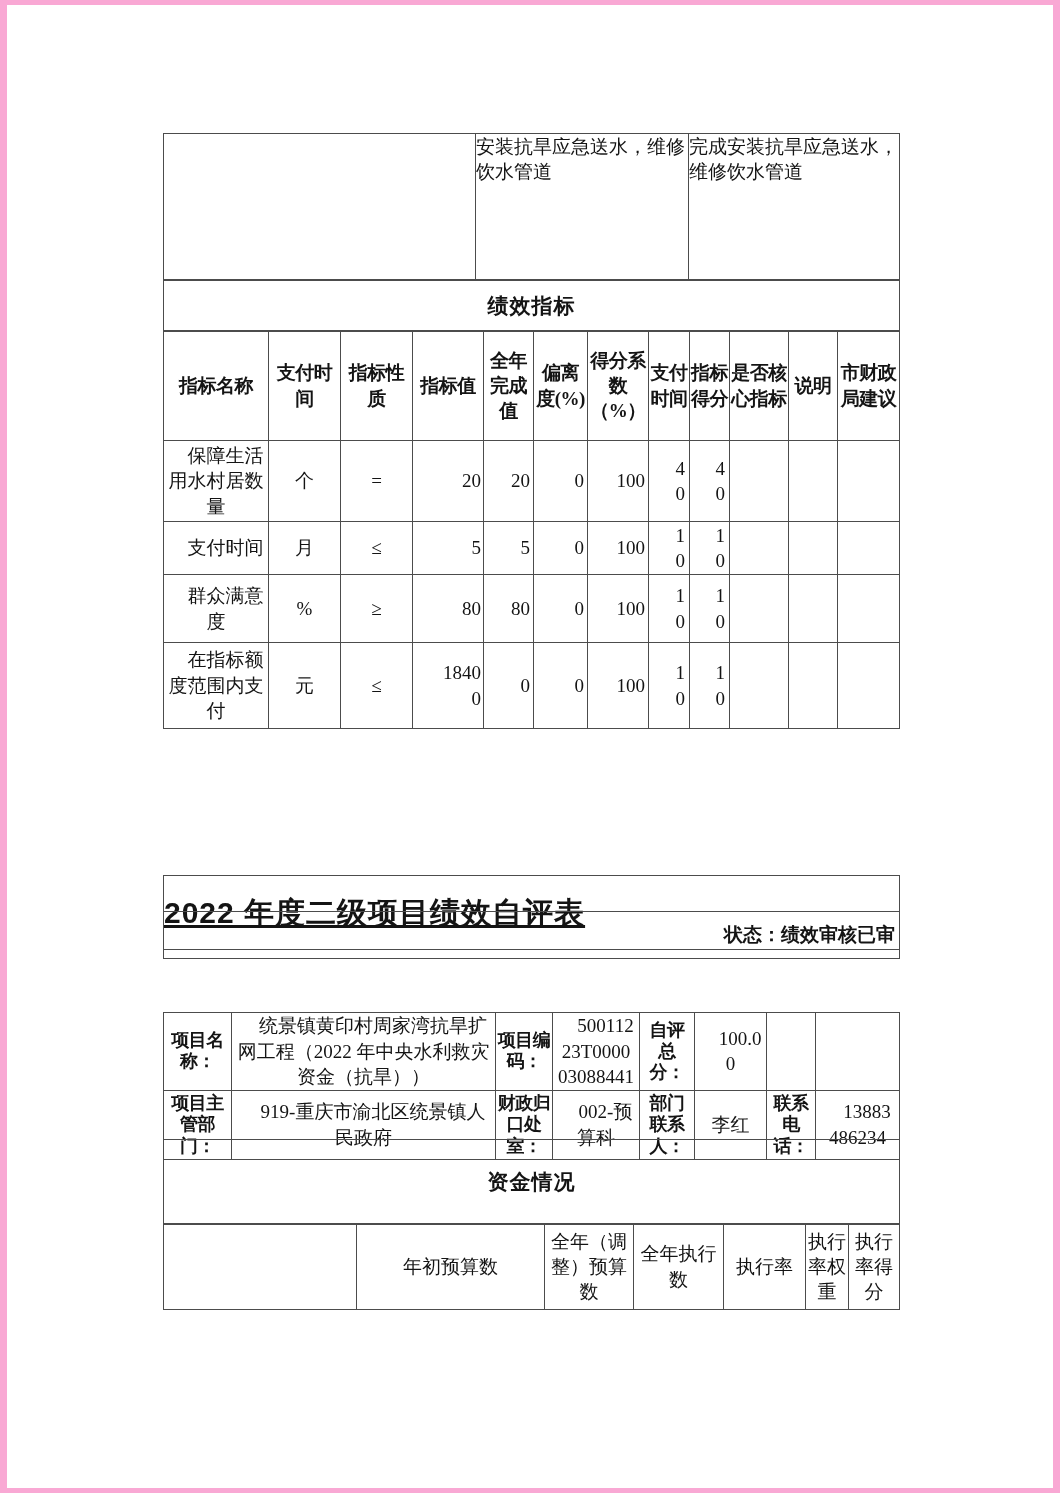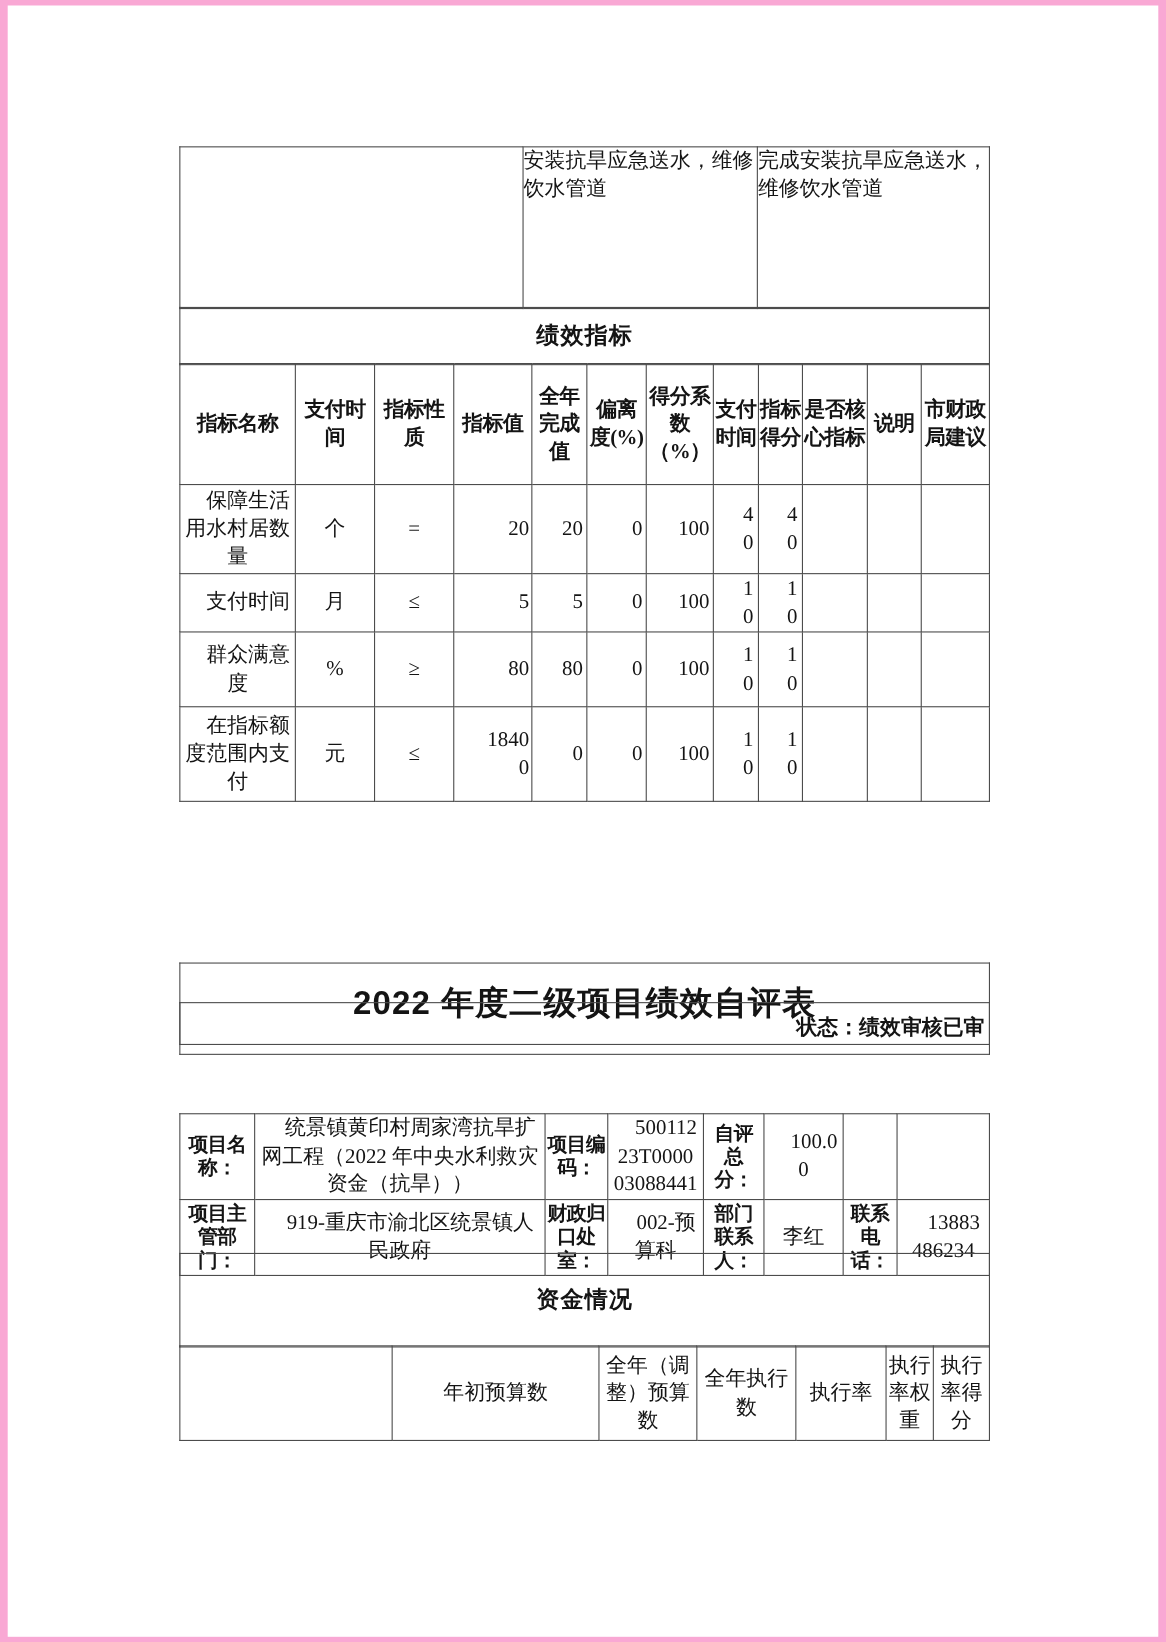--- a/index.html
+++ b/index.html
@@ -8,21 +8,21 @@
   .page{position:absolute;left:7px;top:5px;right:7px;bottom:5px;background:#ffffff;}
   .content{position:absolute;left:156px;top:128px;width:740px;height:1290px;}
   table.doc{position:absolute;left:0;border-collapse:collapse;table-layout:fixed;width:736px;
             font-size:19px;line-height:1.32;color:#141414;}
   table.doc td{border:1px solid #4c4c4c;vertical-align:middle;overflow:hidden;padding:0;}
   .top{vertical-align:top !important;}
   .spill{padding:2px 3px 0 3px;text-align:left;}
   .sec{font-family:"Liberation Sans","DejaVu Sans",sans-serif;font-weight:bold;
        font-size:21px;text-align:center;letter-spacing:1px;}
   .ttl{font-family:"Liberation Sans","DejaVu Sans",sans-serif;font-weight:bold;
-       font-size:30px;text-align:center;letter-spacing:1px;}
+       font-size:30px;letter-spacing:1px;text-decoration:underline;}
   .status{font-family:"Liberation Sans","DejaVu Sans",sans-serif;font-weight:bold;
           font-size:19px;text-align:right;padding-right:4px !important;}
   .hd{font-weight:bold;text-align:center;line-height:1.32;letter-spacing:-0.5px;}
   .fh{text-align:center;line-height:1.32;}
   .lbl{font-weight:bold;text-align:center;line-height:1.18;font-size:18px;
        letter-spacing:-0.5px;padding:0 1px !important;}
   .val{text-align:center;text-indent:1em;word-break:break-all;padding:0 4px !important;line-height:1.35;}
   .num{text-align:right;padding-right:3px !important;word-break:break-all;}
   .tv{padding-left:26px !important;padding-right:2px !important;}
   .wt{padding-left:20px !important;padding-right:4px !important;}

